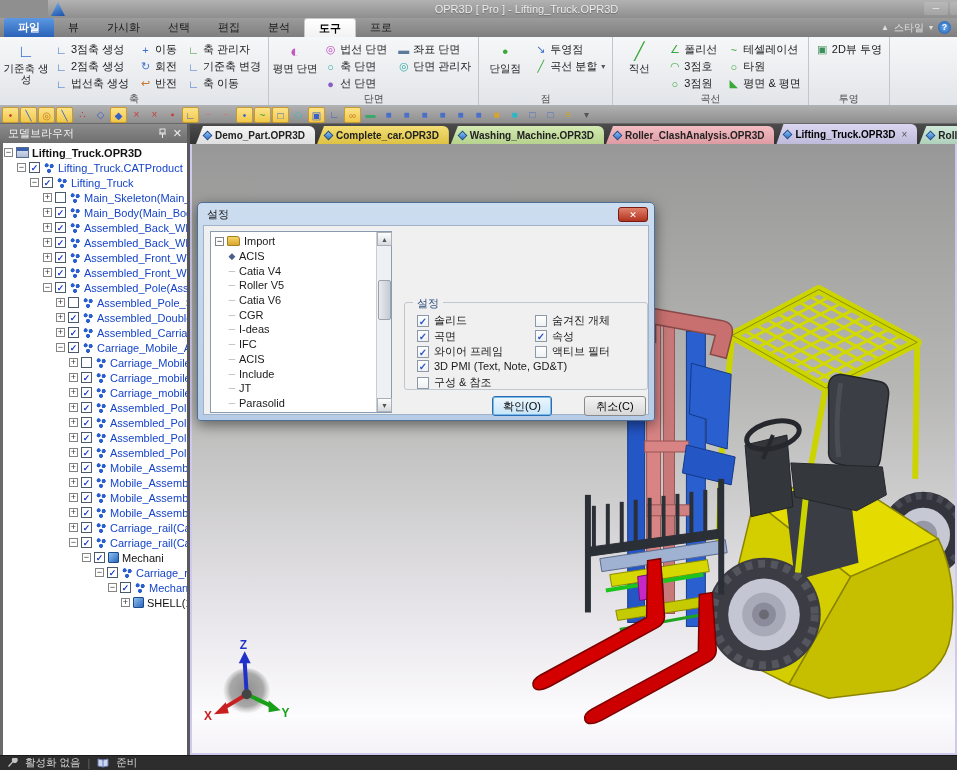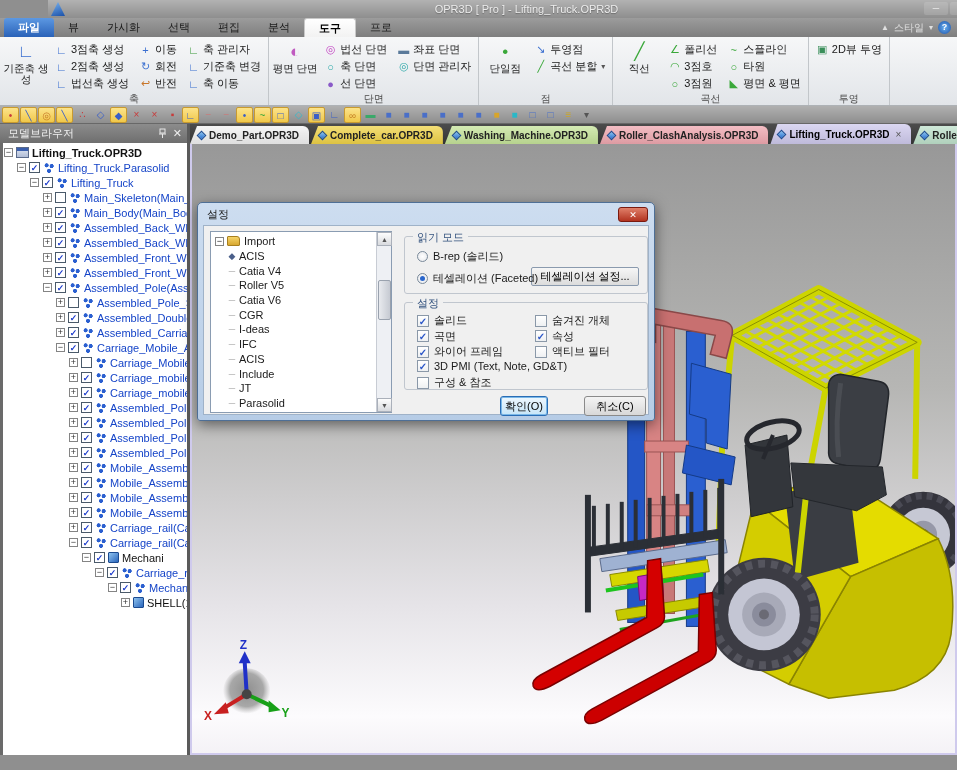--- a/index.html
+++ b/index.html
@@ -72,21 +72,21 @@
       radial-gradient(circle at 30% 28%, #2a5fd0 1.8px, transparent 2.3px),
       radial-gradient(circle at 72% 34%, #2a5fd0 1.8px, transparent 2.3px),
       radial-gradient(circle at 50% 74%, #2a5fd0 1.8px, transparent 2.3px); }
   .ico-cube { width:11px; height:11px; background:linear-gradient(135deg,#8ec2ee,#2a66bc);
     border:1px solid #1a4a90; border-radius:1px; margin-right:3px; flex:none; }
   .tlabel { color:#1544c8; }
   .tlabel.k { color:#111; } .tlabel.b { font-weight:bold; }
 
   #right-area { width:767px; height:631px; background:#3c3c3c; display:flex; flex-direction:column; }
   
-  #tabbar { height:20px; background:linear-gradient(#4c4c4c,#343434); display:flex; align-items:flex-end; }
+  #tabbar { height:20px; background:linear-gradient(#4c4c4c,#343434); display:flex; align-items:flex-end; padding-left:6px; }
   .dtab { height:18px; display:flex; align-items:center; gap:4px; padding:0 10px 0 8px; margin-right:2px;
     font-size:10px; font-weight:bold; color:#222; border-radius:0 6px 0 0;
     clip-path:polygon(7px 0, 100% 0, 100% 100%, 0 100%); white-space:nowrap; }
   .dtab.active { height:20px; color:#000; }
   .gem { width:7px; height:7px; transform:rotate(45deg); background:linear-gradient(135deg,#8ac4f0,#2a6fd0);
     border:1px solid #1a4a90; flex:none; }
   .dtab .x { font-weight:normal; color:#555; margin-left:2px; }
 
   
   #viewport { flex:1; border:2px solid #cfcaed; border-top:none; position:relative; overflow:hidden;
@@ -128,21 +128,21 @@
   .grplegend { position:absolute; top:-7px; left:8px; background:#f0f0f0; padding:0 4px; font-size:11px; color:#33527e; }
   .optrow { position:absolute; display:flex; align-items:center; gap:5px; font-size:11px; color:#1a1a1a; white-space:nowrap; }
   .radio { width:11px; height:11px; border-radius:50%; border:1px solid #7a8a9a;
     background:radial-gradient(#fff,#e4e6ea); flex:none; }
   .radio.sel::after { content:""; display:block; width:5px; height:5px; margin:2px; border-radius:50%; background:#2a66cc; }
   .cbx { width:12px; height:12px; border:1px solid #8a98a8; background:linear-gradient(#fff,#eef0f2);
     font-size:10px; line-height:11px; text-align:center; font-weight:bold; color:#2a55c8; flex:none; }
   .btn { position:absolute; height:20px; font-size:11px; text-align:center; line-height:18px; border-radius:3px; }
   #btn-tess { position:absolute; right:8px; top:30px; width:108px; height:19px; font-size:11px; line-height:17px;
     text-align:center; background:linear-gradient(#f6f6f6,#dcdcdc); border:1px solid #8a9aae; border-radius:2px; }
-  #btn-ok { left:296px; top:170px; width:48px; background:linear-gradient(#eef7fe,#c6e5f8); border:1px solid #2a6db5;
+  #btn-ok { left:288px; top:170px; width:60px; background:linear-gradient(#eef7fe,#c6e5f8); border:1px solid #2a6db5;
     box-shadow:0 0 0 1px #7ab8e8 inset; }
   #btn-cancel { left:380px; top:170px; width:62px; background:linear-gradient(#f4f4f4,#d8d8d8); border:1px solid #8a8a8a; }
 </style>
 </head>
 <body>
 
 <div id="app">
 
   <div id="titlebar">
     <span id="app-logo"></span>
@@ -294,21 +294,21 @@
               <span>3점호</span>
             </div>
             <div class="rsmall">
               <span class="glyph" style="color: rgb(58, 168, 58);">○</span>
               <span>3점원</span>
             </div>
           </div>
           <div class="rcol">
             <div class="rsmall">
               <span class="glyph" style="color: rgb(58, 168, 58);">~</span>
-              <span>스플라인</span>
+              <span>테셀레이션</span>
             </div>
             <div class="rsmall">
               <span class="glyph" style="color: rgb(58, 168, 58);">○</span>
               <span>타원</span>
             </div>
             <div class="rsmall">
               <span class="glyph" style="color: rgb(58, 168, 58);">◣</span>
               <span>평면 &amp; 평면</span>
             </div>
           </div>
@@ -379,21 +379,21 @@
       <div id="tree">
           <div class="trow" style="padding-left: 4px;">
             <span class="texp">−</span>
             <span class="ico-doc"></span>
             <span class="tlabel k b">Lifting_Truck.OPR3D</span>
           </div>
           <div class="trow" style="padding-left: 17px;">
             <span class="texp">−</span>
             <span class="tcb">✓</span>
             <span class="ico-prod"></span>
-            <span class="tlabel">Lifting_Truck.Parasolid</span>
+            <span class="tlabel">Lifting_Truck.CATProduct</span>
           </div>
           <div class="trow" style="padding-left: 30px;">
             <span class="texp">−</span>
             <span class="tcb">✓</span>
             <span class="ico-prod"></span>
             <span class="tlabel">Lifting_Truck</span>
           </div>
           <div class="trow" style="padding-left: 43px;">
             <span class="texp">+</span>
             <span class="tcb"></span>
@@ -791,32 +791,20 @@
               <span>Parasolid</span>
             </div>
           </div>
         <div id="imp-scroll">
           <div class="sarr" style="top:0;">▲</div>
           <div id="sthumb"></div>
           <div class="sarr" style="bottom:0;">▼</div>
         </div>
       </div>
 
-      <div class="grpbox" id="grp-readmode" style="left:200px; top:10px; width:244px; height:58px;">
-        <span class="grplegend">읽기 모드</span>
-        <div id="btn-tess">테셀레이션 설정...</div>
-      <div class="optrow" style="left: 12px; top: 12px;">
-            <span class="radio"></span>
-            <span>B-rep (솔리드)</span>
-          </div>
-          <div class="optrow" style="left: 12px; top: 34px;">
-            <span class="radio sel"></span>
-            <span>테셀레이션 (Faceted)</span>
-          </div>
-        </div>
 
       <div class="grpbox" id="grp-settings" style="left:200px; top:76px; width:244px; height:88px;">
         <span class="grplegend">설정</span>
       <div class="optrow" style="left: 12px; top: 10px;">
             <span class="cbx">✓</span>
             <span>솔리드</span>
           </div>
           <div class="optrow" style="left: 12px; top: 25.5px;">
             <span class="cbx">✓</span>
             <span>곡면</span>
@@ -845,14 +833,26 @@
             <span class="cbx"></span>
             <span>액티브 필터</span>
           </div>
         </div>
 
       <div class="btn" id="btn-ok">확인(O)</div>
       <div class="btn" id="btn-cancel">취소(C)</div>
     </div>
   </div>
 
+  <div id="statusbar">
+    <svg width="11" height="11">
+      <path d="M2 9 L6 4.5 A3 3 0 1 0 5.2 3.6 L1 8 Z" fill="#c4c4c4"></path>
+    </svg>
+    <span>활성화 없음</span>
+    <span class="sdiv">|</span>
+    <svg width="12" height="10">
+      <path d="M1 1 L6 2 L11 1 L11 8 L6 9 L1 8 Z" fill="#cdd6f0" stroke="#6a7ab0"></path>
+      <line x1="6" y1="2" x2="6" y2="9" stroke="#6a7ab0"></line>
+    </svg>
+    <span>준비</span>
+  </div>
 
 </div>
 
 </body></html>

